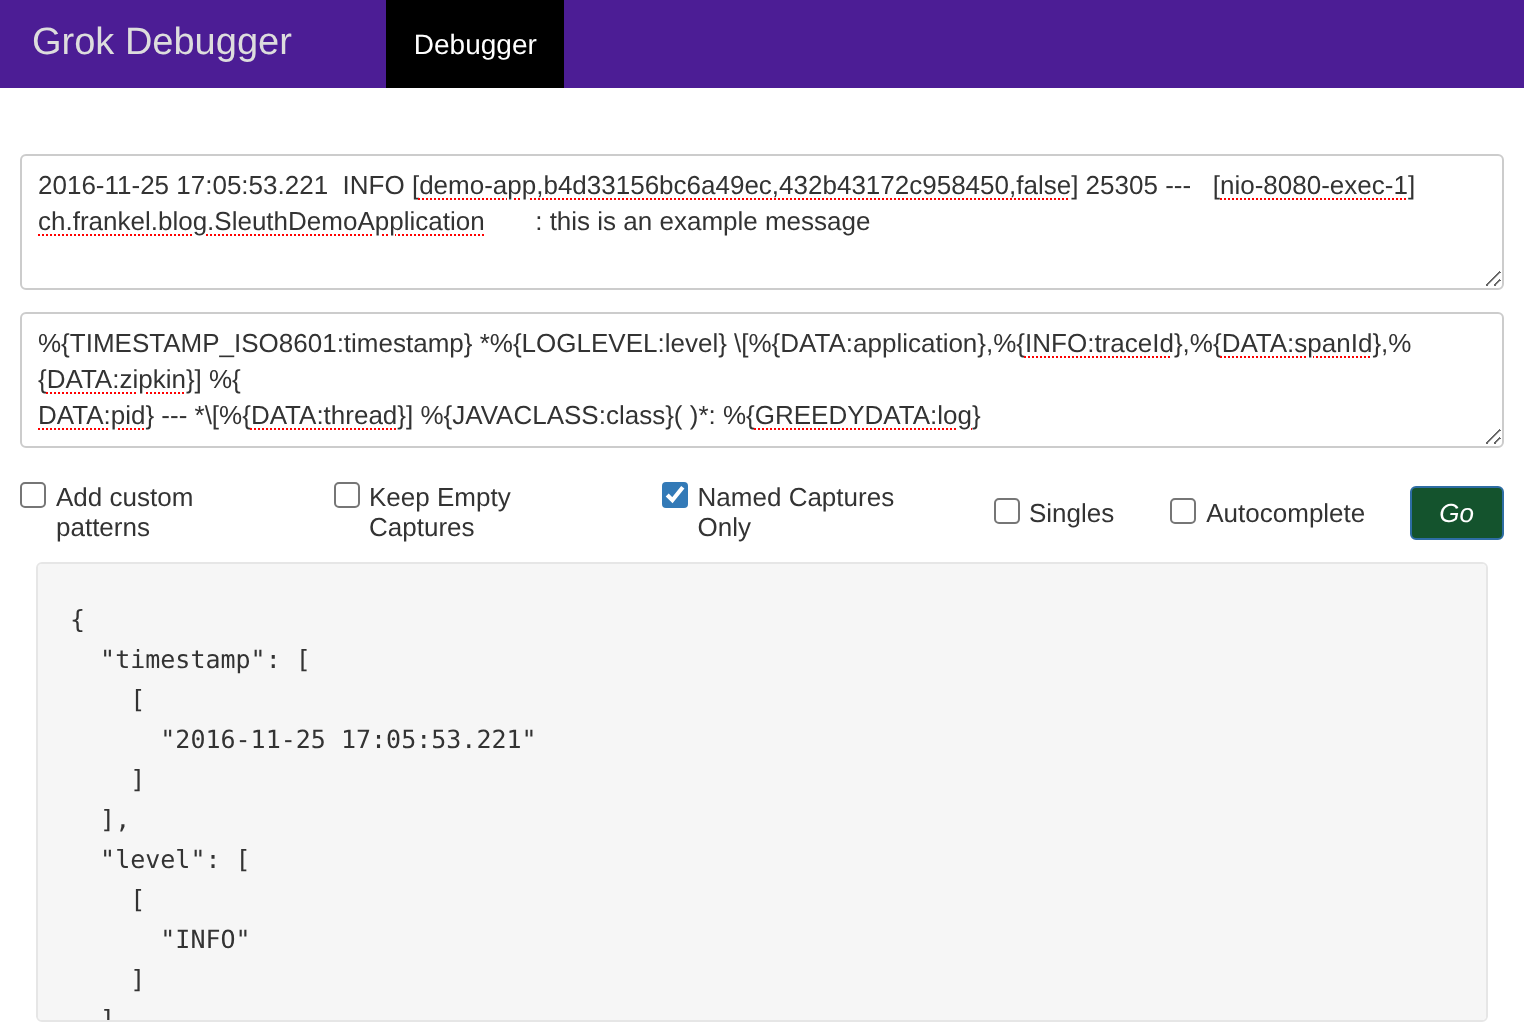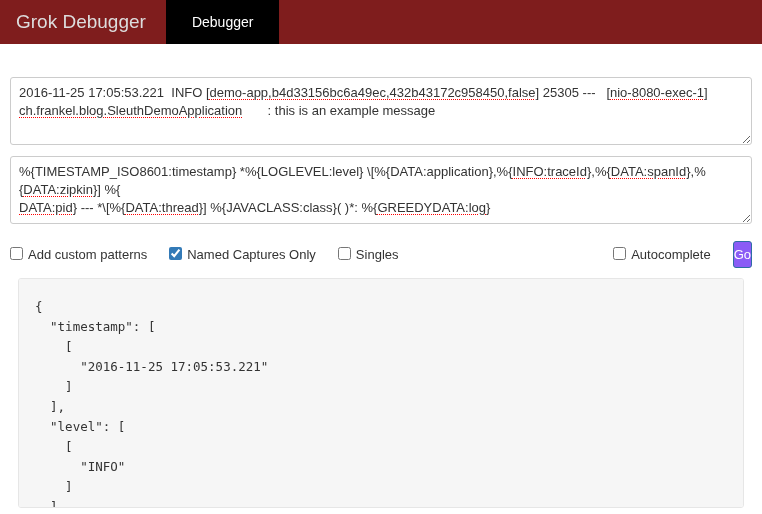--- a/index.html
+++ b/index.html
@@ -1,30 +1,30 @@
 <!DOCTYPE html>
 <html><head>
   <meta charset="utf-8">
   <style>
     * { box-sizing: border-box; margin: 0; padding: 0; }
     body { font-family: "Helvetica Neue", Helvetica, Arial, sans-serif; font-size: 13px; background: #fff; color: #333; }
-    .navbar { background: #7f1d1d; height: 44px; display: flex; align-items: center; padding: 0 16px; }
+    .navbar { background: #4c1d95; height: 44px; display: flex; align-items: center; padding: 0 16px; gap: 27px; }
     .brand { color: #ddd; font-size: 19px; font-weight: 300; margin-right: 20px; }
     .nav-tabs { display: flex; height: 100%; }
-    .nav-tab { color: #999; padding: 0 26px; display: flex; align-items: center; font-size: 14px; cursor: pointer; }
+    .nav-tab { color: #999; padding: 0 14px; display: flex; align-items: center; font-size: 14px; cursor: pointer; }
     .nav-tab.active { background: #000; color: #fff; }
     .container { padding: 14px 10px; margin-top: 19px; }
     .textarea { width: 100%; border: 1px solid #ccc; border-radius: 3px; padding: 6px 8px; font-family: inherit; font-size: 13px; resize: vertical; margin-bottom: 8px; line-height: 1.4; }
     .ta-input { height: 68px; }
     .ta-pattern { height: 68px; }
     .opts-row { display: flex; align-items: center; padding: 6px 0 10px 0; gap: 6px; }
     .opt { display: flex; align-items: flex-start; margin-right: 16px; font-size: 13px; color: #333; }
     .opt input { margin-right: 5px; }
     .spacer { flex: 1; }
-    .go-btn { background: #8b5cf6; color: #fff; border: 1px solid #2e6da4; border-radius: 3px; padding: 5px 0; font-size: 13px; cursor: pointer; }
+    .go-btn { background: #14532d; color: #fff; border: 1px solid #2e6da4; border-radius: 3px; padding: 5px 14px; font-size: 13px; cursor: pointer; font-style: italic; }
     .output { background: #f6f6f6; border: 1px solid #e6e6e6; border-radius: 3px; padding: 18px 16px; font-family: Menlo, Monaco, Consolas, monospace; font-size: 12.5px; white-space: pre; line-height: 1.6; color: #333; margin: 0 8px; overflow: auto; height: 230px; }
     
     .ta-wrap { position: relative; }
     .ta-overlay { position: absolute; top: 1px; left: 1px; right: 1px; padding: 6px 8px; pointer-events: none; font-size: 13px; line-height: 1.4; white-space: pre-wrap; color: #333; }
     .ta-overlay .u { text-decoration: underline dotted red; text-decoration-thickness: 1px; text-underline-offset: 2px; }
     .ta-input-real { color: transparent; caret-color: #333; background: #fff; }
     input[type="checkbox"] { accent-color: #337ab7; width: 13px; height: 13px; }
   </style>
 </head>
 <body>
@@ -50,20 +50,24 @@
 </span><span class="u">DATA:pid</span><span>} --- *\[%{</span><span class="u">DATA:thread</span><span>}] %{JAVACLASS:class}( )*: %{</span><span class="u">GREEDYDATA:log</span><span>}</span></div>
     <textarea class="textarea ta-pattern ta-input-real" style="">%{TIMESTAMP_ISO8601:timestamp} *%{LOGLEVEL:level} \[%{DATA:application},%{DATA:traceId},%{DATA:spanId},%{DATA:zipkin}] %{DATA:pid} --- *\[%{DATA:thread}] %{JAVACLASS:class}( )*: %{GREEDYDATA:log}</textarea>
   </div>
 
   <div class="opts-row">
     <label class="opt">
       <input type="checkbox" style="">
       <span>Add custom patterns</span>
     </label>
     <label class="opt">
+      <input type="checkbox" style="">
+      <span>Keep Empty Captures</span>
+    </label>
+    <label class="opt">
       <input type="checkbox" checked="" style="">
       <span>Named Captures Only</span>
     </label>
     <label class="opt">
       <input type="checkbox" style="">
       <span>Singles</span>
     </label>
     <div class="spacer"></div>
     <label class="opt">
       <input type="checkbox" style="">

